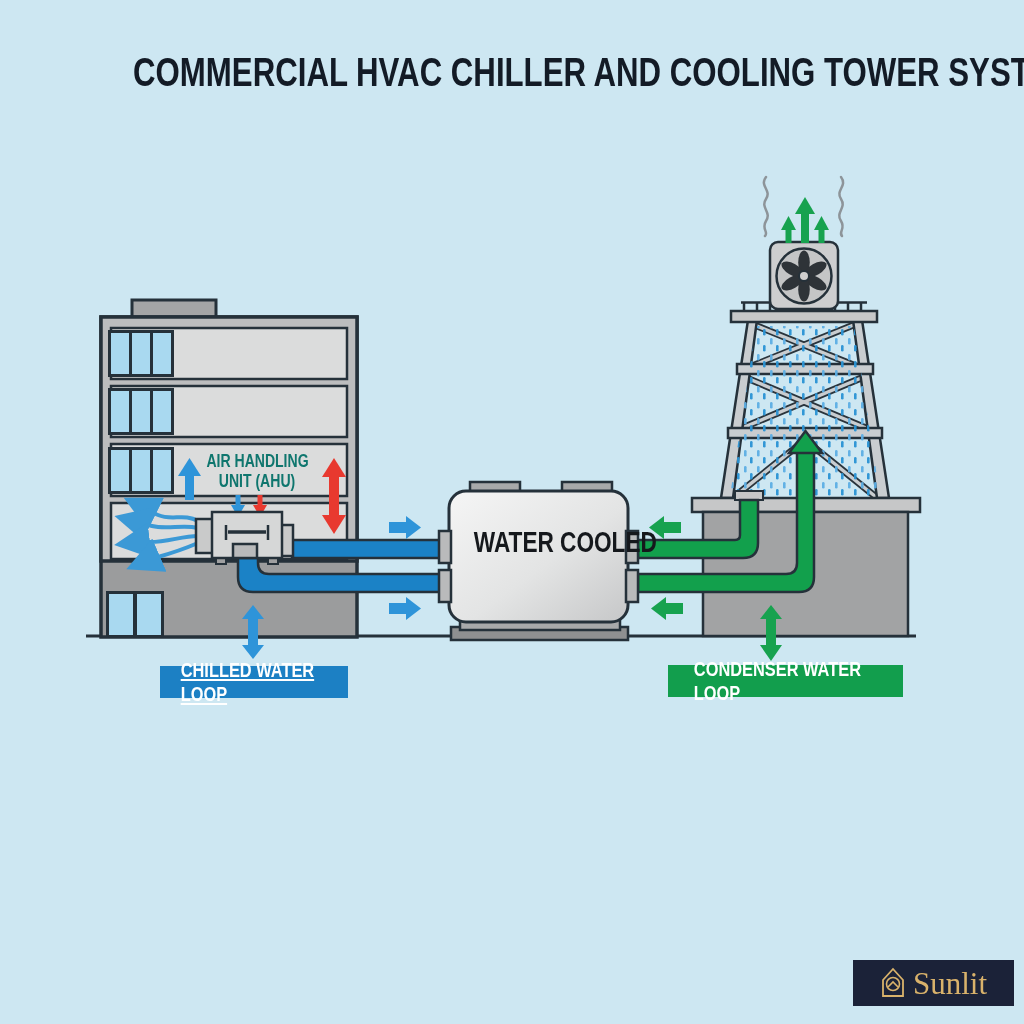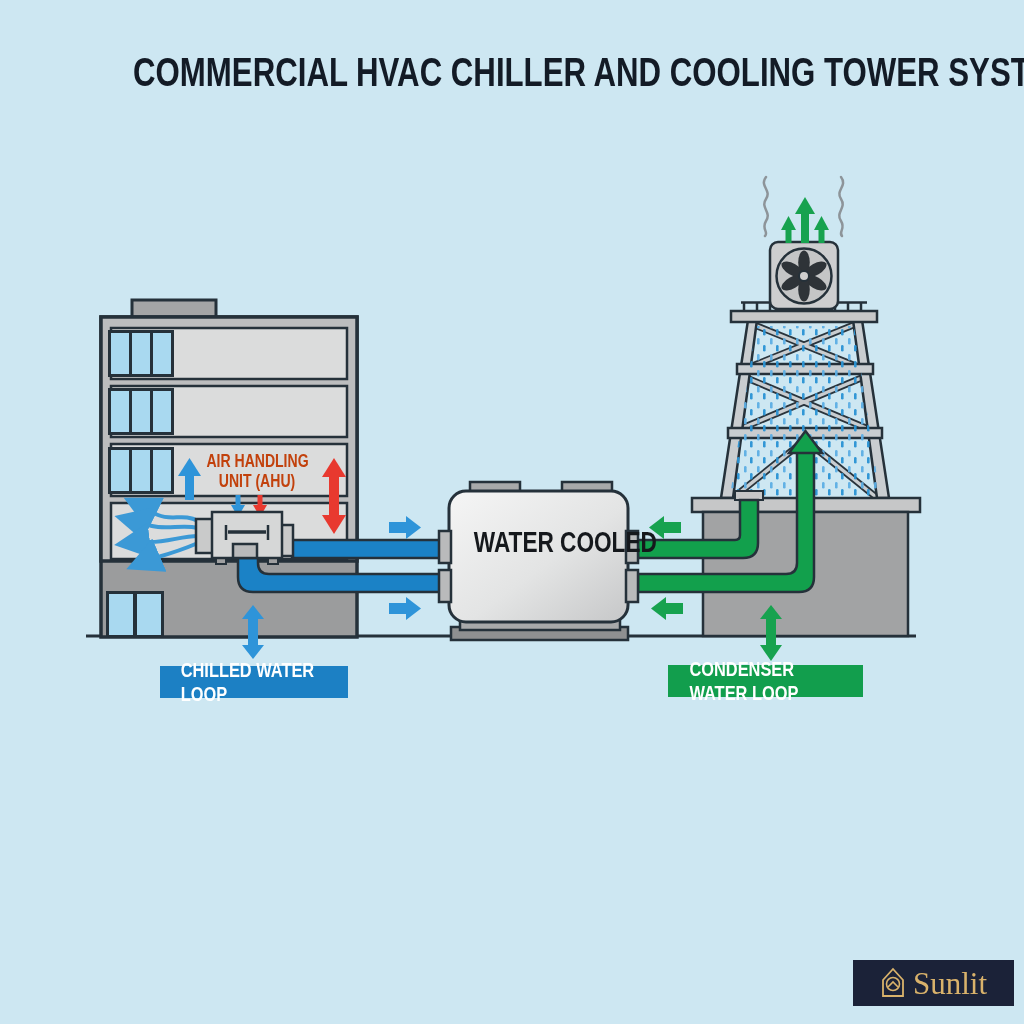--- a/index.html
+++ b/index.html
@@ -5,26 +5,26 @@
   html,body{margin:0;padding:0;background:#9db4c0;}
   #stage{
     position:relative;width:1024px;height:1024px;overflow:hidden;
     background:#cde7f2;font-family:"Liberation Sans",sans-serif;
   }
   #art{position:absolute;left:0;top:0;}
   .txt{position:absolute;color:#161d26;font-weight:bold;line-height:1.12;
        text-align:center;white-space:nowrap;}
   .cond{display:inline-block;transform:scaleX(0.78);transform-origin:center;}
   #title{left:0;top:50px;width:1024px;font-size:40px;letter-spacing:0px;color:#131b26;}
-  #ahu-label{left:177px;top:451px;width:160px;font-size:18px;color:#c2410c;}
+  #ahu-label{left:177px;top:451px;width:160px;font-size:18px;color:#0f766e;}
   #chiller-label{left:448px;top:526px;width:180px;font-size:29px;color:#15181c;text-align:right;}
   .loop-box{position:absolute;height:32px;display:flex;align-items:center;justify-content:center;
             color:#ffffff;font-weight:bold;font-size:21px;}
-  #chilled-box{left:160px;top:666px;width:188px;background:#1c80c4;}
-  #condenser-box{left:668px;top:665px;width:195px;background:#129e4d;}
+  #chilled-box{left:160px;top:666px;width:188px;background:#1c80c4;text-decoration:underline;}
+  #condenser-box{left:668px;top:665px;width:235px;background:#129e4d;}
   #logo{position:absolute;left:853px;top:960px;width:161px;height:46px;background:#1b2238;
         display:flex;align-items:center;justify-content:center;gap:7px;}
   #logo .word{font-family:"Liberation Serif",serif;font-size:31px;color:#d9b26b;line-height:1;}
 </style>
 </head>
 <body>
 
 <div id="stage">
 
 <svg id="art" width="1024" height="1024" viewBox="0 0 1024 1024">

